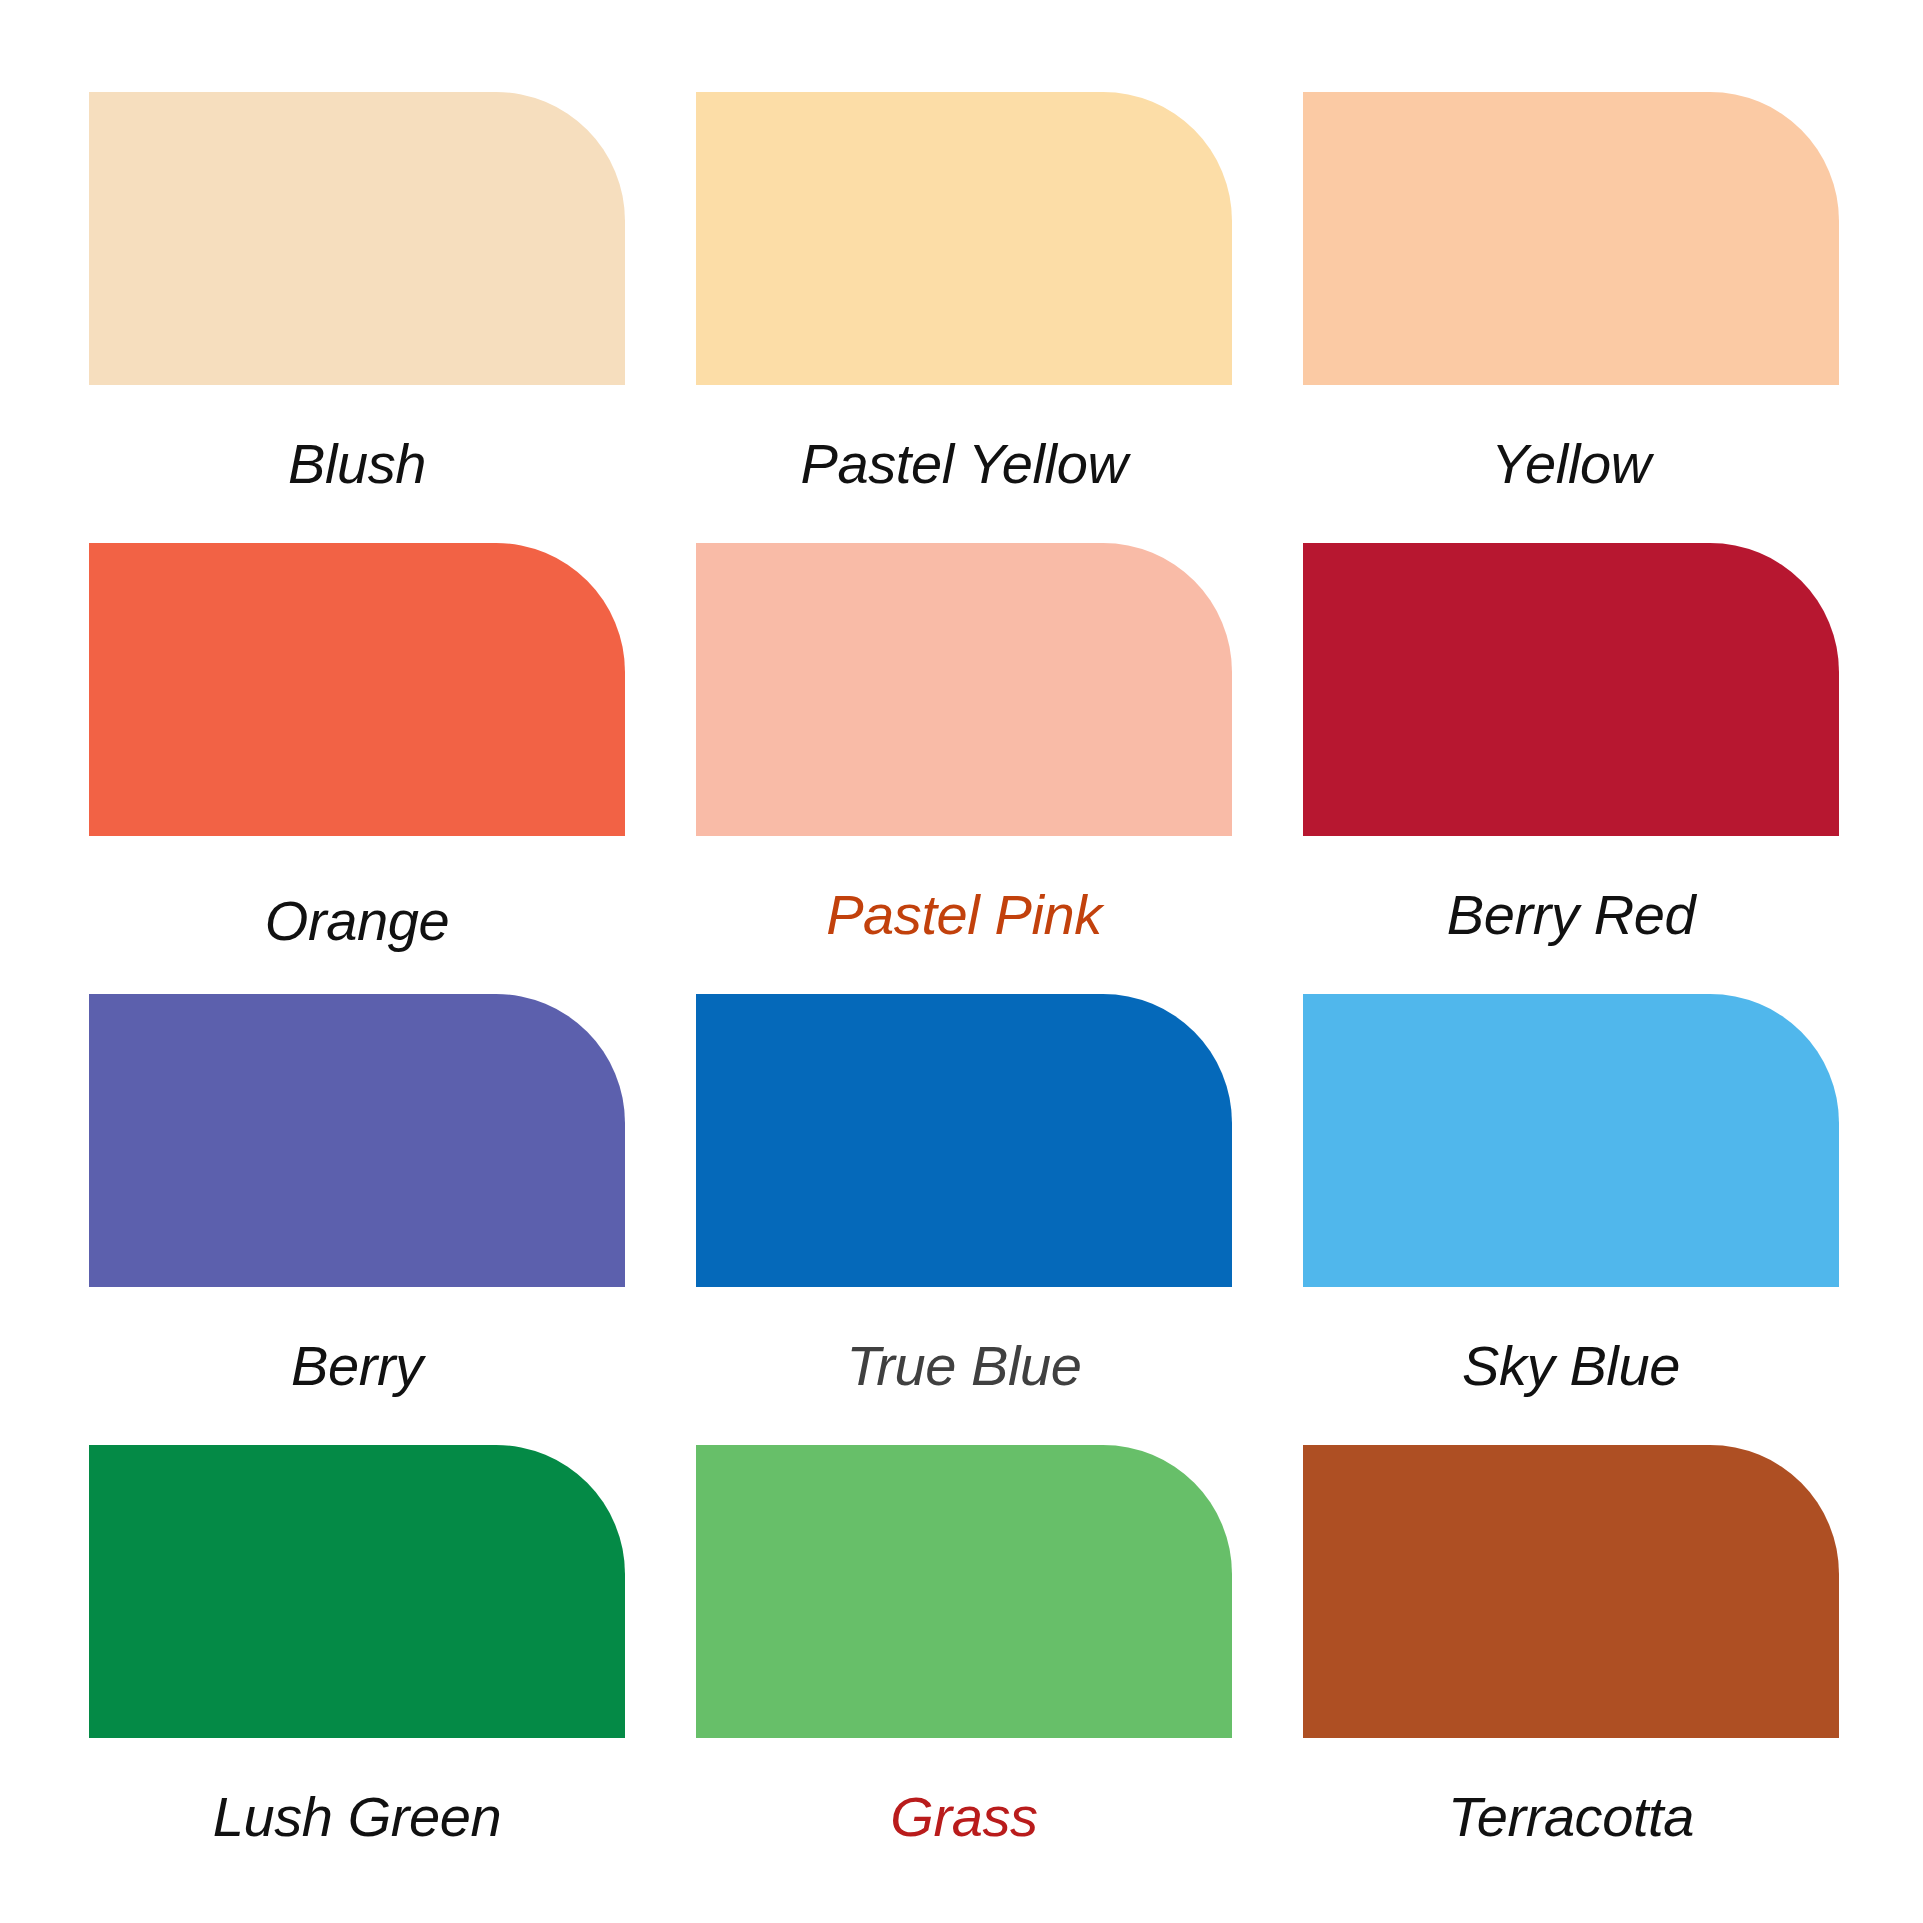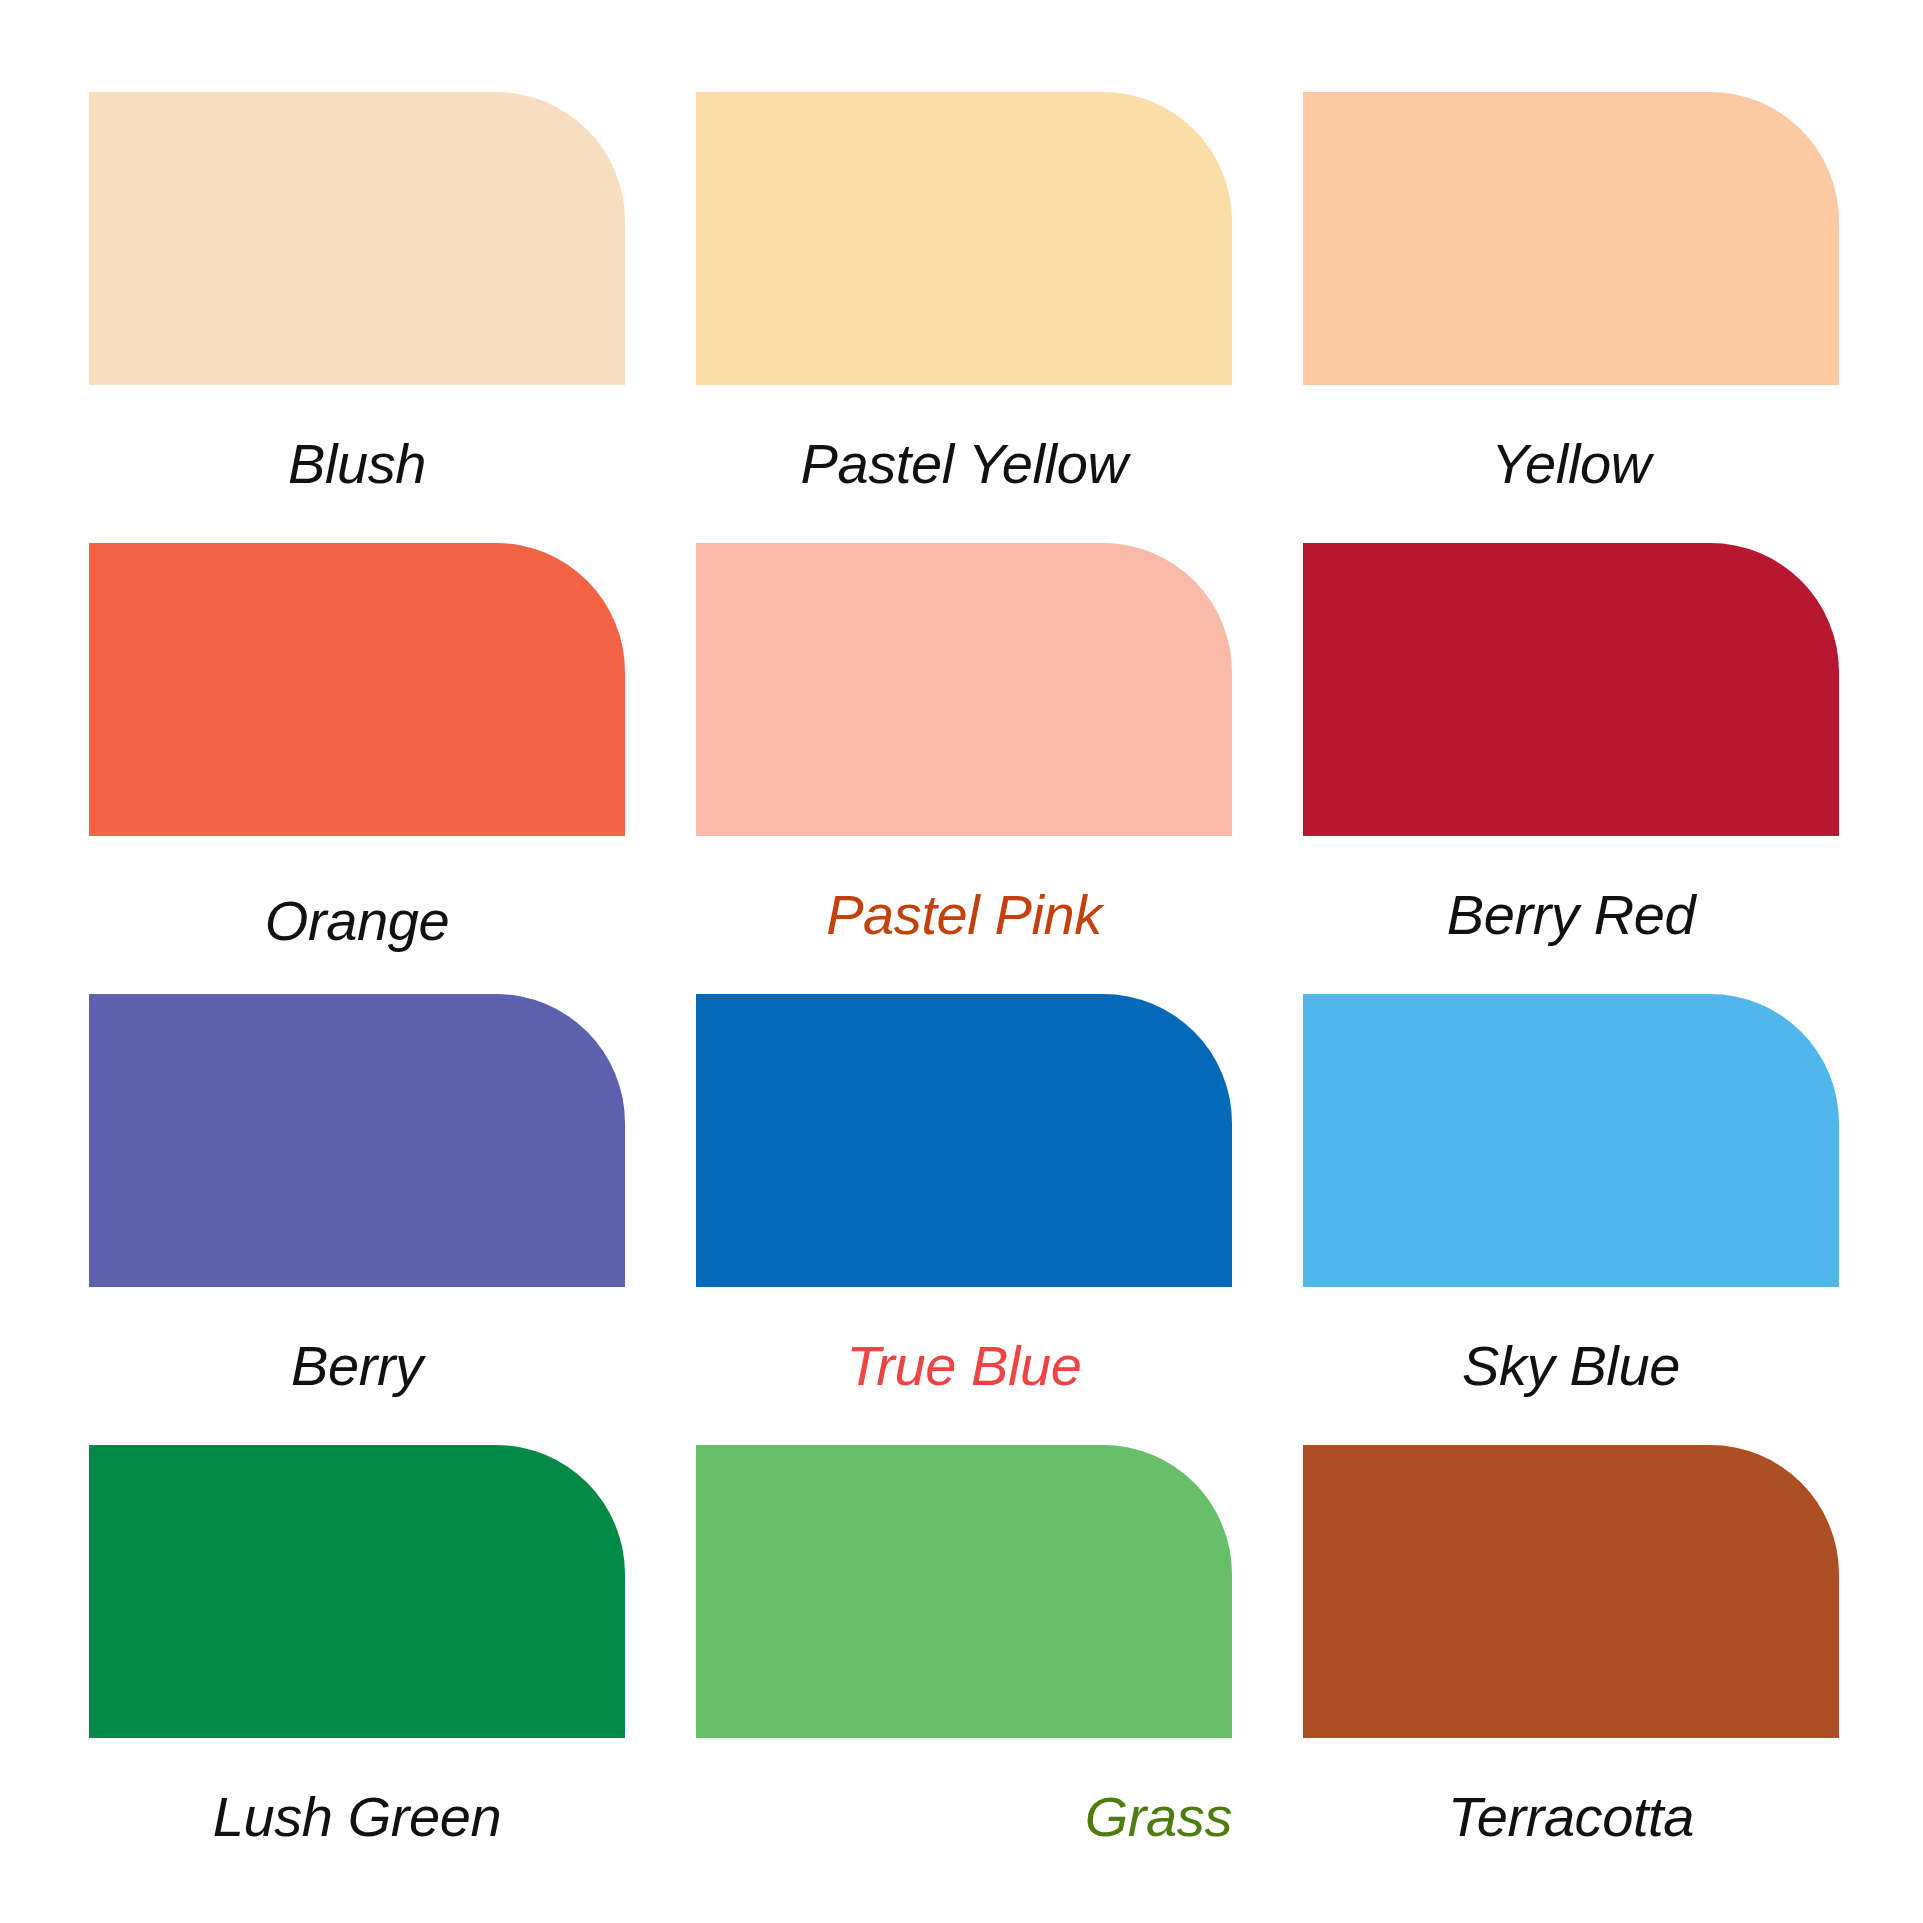--- a/index.html
+++ b/index.html
@@ -102,36 +102,36 @@
       <div class="swatch-label" style="color: rgb(17, 17, 17);">Berry Red</div>
     </div>
 
     <div class="swatch-cell">
       <div class="swatch-chip" style="background-color: rgb(92, 96, 173);"></div>
       <div class="swatch-label" style="color: rgb(17, 17, 17);">Berry</div>
     </div>
 
     <div class="swatch-cell">
       <div class="swatch-chip" style="background-color: rgb(5, 105, 186);"></div>
-      <div class="swatch-label" style="color: #ef4444;">True Blue</div>
+      <div class="swatch-label" style="color: #404040;">True Blue</div>
     </div>
 
     <div class="swatch-cell">
       <div class="swatch-chip" style="background-color: rgb(80, 183, 236);"></div>
       <div class="swatch-label" style="color: rgb(17, 17, 17);">Sky Blue</div>
     </div>
 
     <div class="swatch-cell">
       <div class="swatch-chip" style="background-color: rgb(4, 138, 70);"></div>
       <div class="swatch-label" style="color: rgb(17, 17, 17);">Lush Green</div>
     </div>
 
     <div class="swatch-cell">
       <div class="swatch-chip" style="background-color: rgb(103, 191, 105);"></div>
-      <div class="swatch-label" style="color: #4d7c0f; text-align: right;">Grass</div>
+      <div class="swatch-label" style="color: #b91c1c;">Grass</div>
     </div>
 
     <div class="swatch-cell">
       <div class="swatch-chip" style="background-color: rgb(174, 79, 35);"></div>
       <div class="swatch-label" style="color: rgb(17, 17, 17);">Terracotta</div>
     </div>
 
   </div>
 </div>
 

